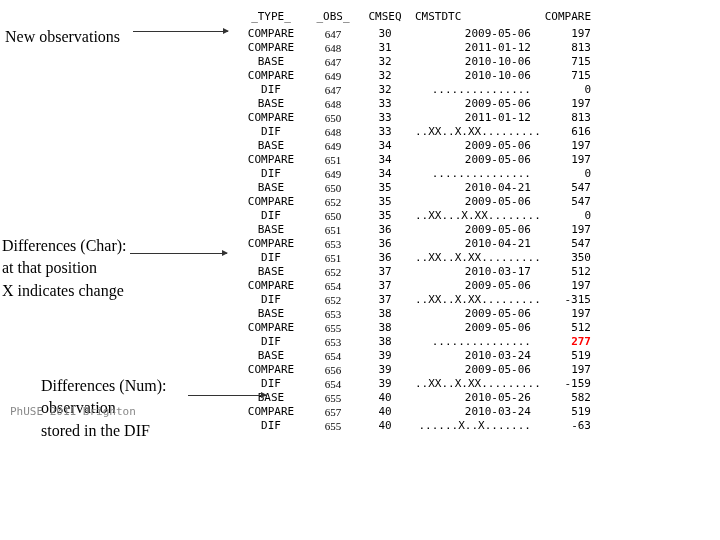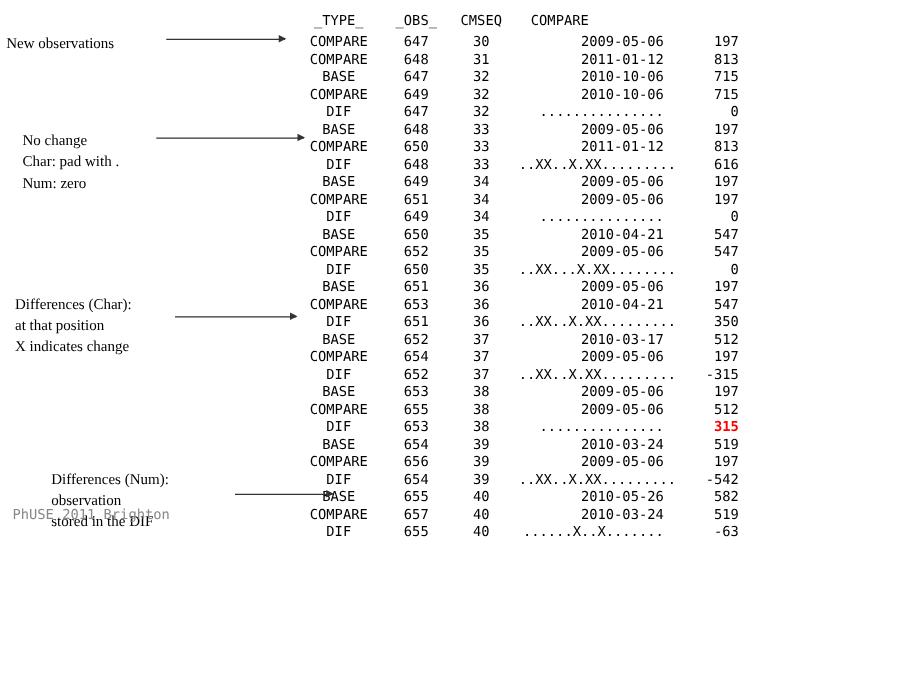--- a/index.html
+++ b/index.html
@@ -35,48 +35,49 @@
 
     
     .data-table {
       margin-left: 230px;
     }
     .data-row {
       display: flex;
       line-height: 14px;
     }
     .data-row .col-type  { width: 72px; text-align: center; }
-    .data-row .col-obs   { width: 52px; text-align: center; }
+    .data-row .col-obs   { width: 52px; text-align: center; font-family: Liberation Serif, serif; }
     .data-row .col-cmseq { width: 52px; text-align: center; }
     .data-row .col-cmstdtc { width: 120px; text-align: right; padding-left: 4px; }
     .data-row .col-cmstdy  { width: 60px; text-align: right; }
 
     .annotation-text {
       font-family: serif;
-      font-size: 12px;
+      font-size: 16px;
       line-height: 1.4;
     }
 
     .footer {
       position: absolute;
       bottom: 5px;
       left: 10px;
       font-size: 11px;
       color: #888;
     }
   </style>
 </head>
 <body>
 
 <div class="page-container">
 
   <div class="header-row">
     <div class="col-type">_TYPE_</div>
     <div class="col-obs">_OBS_</div>
     <div class="col-cmseq">CMSEQ</div>
+    <div class="col-cmstdtc">CMSTDTC</div>
     <div class="col-cmstdy">COMPARE</div>
   </div>
 
   <div class="data-table" id="data-table">
       <div class="data-row">
         <div class="col-type">COMPARE</div>
         <div class="col-obs">647</div>
         <div class="col-cmseq">30</div>
         <div class="col-cmstdtc">2009-05-06</div>
         <div class="col-cmstdy">197</div>
@@ -226,42 +227,42 @@
         <div class="col-obs">655</div>
         <div class="col-cmseq">38</div>
         <div class="col-cmstdtc">2009-05-06</div>
         <div class="col-cmstdy">512</div>
       </div>
       <div class="data-row">
         <div class="col-type">DIF</div>
         <div class="col-obs">653</div>
         <div class="col-cmseq">38</div>
         <div class="col-cmstdtc">...............</div>
-        <div class="col-cmstdy" style="color: red; font-weight: bold;">315</div>
+        <div class="col-cmstdy" style="color: red; font-weight: bold;">277</div>
       </div>
       <div class="data-row">
         <div class="col-type">BASE</div>
         <div class="col-obs">654</div>
         <div class="col-cmseq">39</div>
         <div class="col-cmstdtc">2010-03-24</div>
         <div class="col-cmstdy">519</div>
       </div>
       <div class="data-row">
         <div class="col-type">COMPARE</div>
         <div class="col-obs">656</div>
         <div class="col-cmseq">39</div>
         <div class="col-cmstdtc">2009-05-06</div>
         <div class="col-cmstdy">197</div>
       </div>
       <div class="data-row">
         <div class="col-type">DIF</div>
         <div class="col-obs">654</div>
         <div class="col-cmseq">39</div>
         <div class="col-cmstdtc">..XX..X.XX.........</div>
-        <div class="col-cmstdy">-542</div>
+        <div class="col-cmstdy">-159</div>
       </div>
       <div class="data-row">
         <div class="col-type">BASE</div>
         <div class="col-obs">655</div>
         <div class="col-cmseq">40</div>
         <div class="col-cmstdtc">2010-05-26</div>
         <div class="col-cmstdy">582</div>
       </div>
       <div class="data-row">
         <div class="col-type">COMPARE</div>
@@ -280,31 +281,22 @@
     </div>
 
   <div style="position:absolute; left:5px; top:26px;">
     <div class="annotation-text">New observations</div>
 
     <div style="position:absolute; left:128px; top:5px; width:95px; height:1px; background:#333;">
       <div style="position:absolute; right:-1px; top:-3px; border-top:3px solid transparent; border-bottom:3px solid transparent; border-left:6px solid #333;"></div>
     </div>
   </div>
 
-  <div style="position:absolute; left:18px; top:104px;">
-    <div class="annotation-text">No change</div>
-    <div class="annotation-text">Char: pad with .</div>
-    <div class="annotation-text">Num: zero</div>
-
-    <div style="position:absolute; left:107px; top:6px; width:118px; height:1px; background:#333;">
-      <div style="position:absolute; right:-1px; top:-3px; border-top:3px solid transparent; border-bottom:3px solid transparent; border-left:6px solid #333;"></div>
-    </div>
-  </div>
-
-  <div style="position:absolute; left:12px; top:235px;">
+
+  <div style="position:absolute; left:2px; top:235px;">
     <div class="annotation-text">Differences (Char):</div>
     <div class="annotation-text">at that position</div>
     <div class="annotation-text">X indicates change</div>
 
     <div style="position:absolute; left:128px; top:18px; width:97px; height:1px; background:#333;">
       <div style="position:absolute; right:-1px; top:-3px; border-top:3px solid transparent; border-bottom:3px solid transparent; border-left:6px solid #333;"></div>
     </div>
   </div>
 
   <div style="position:absolute; left:5px; top:375px;margin-left:36px;">

